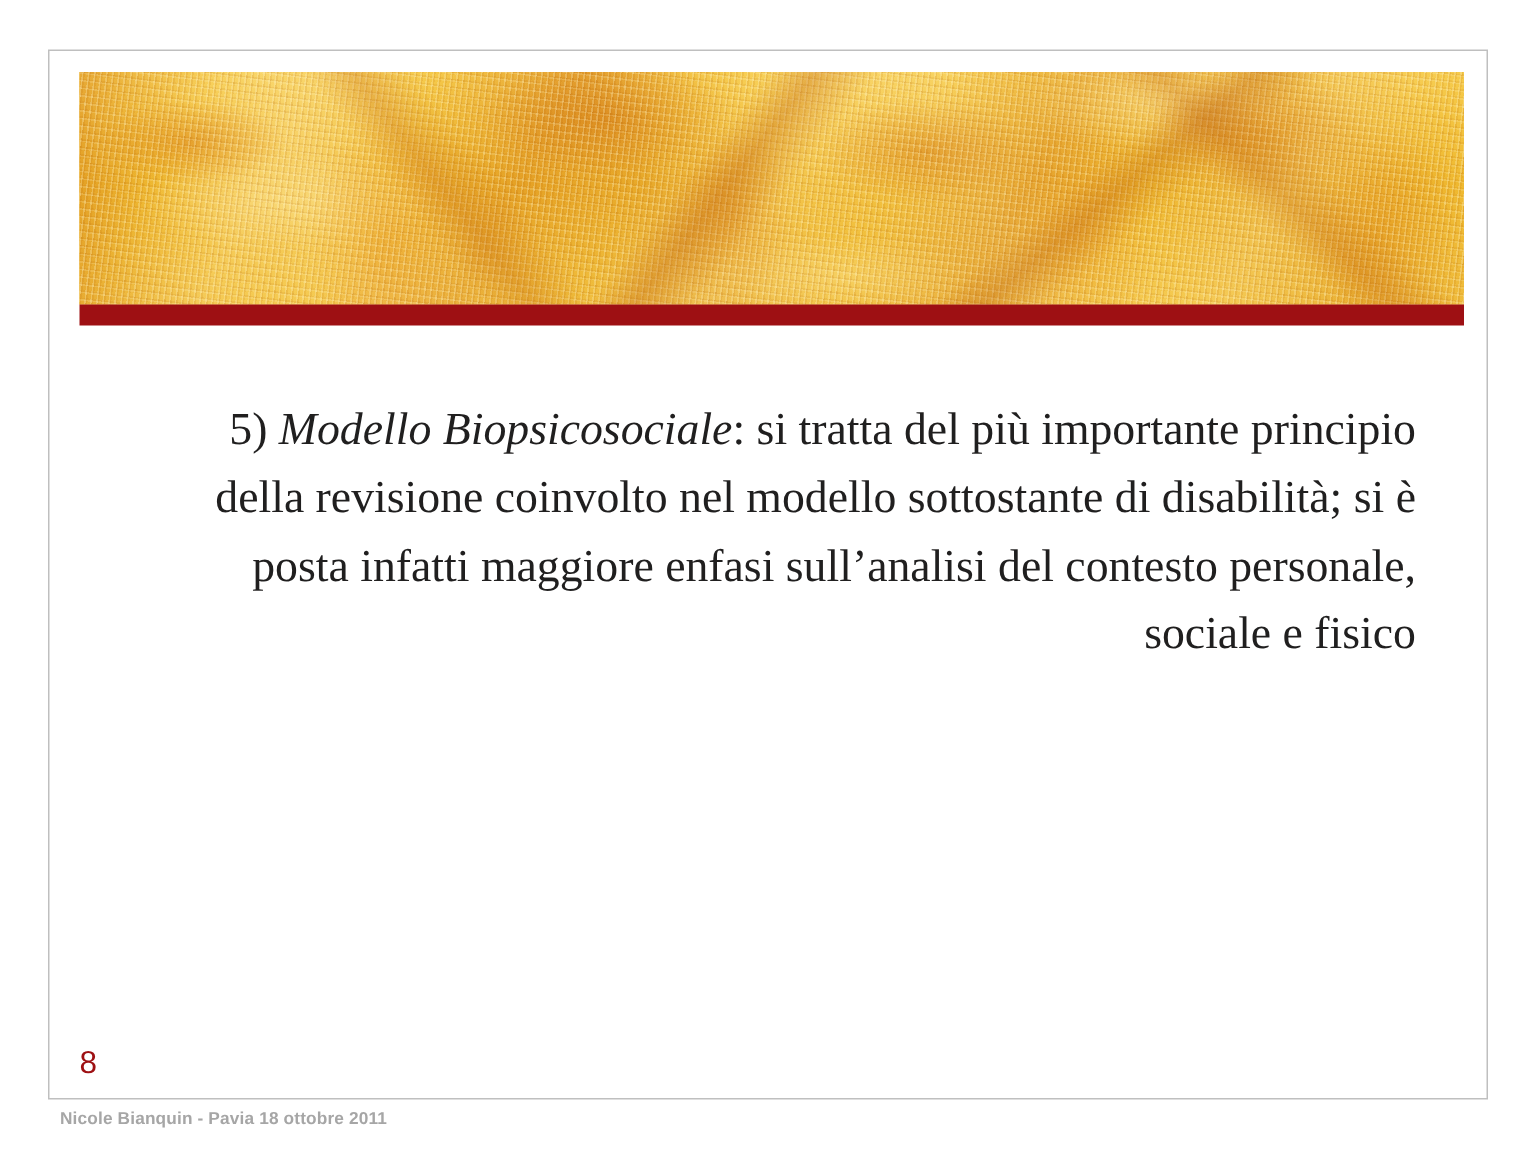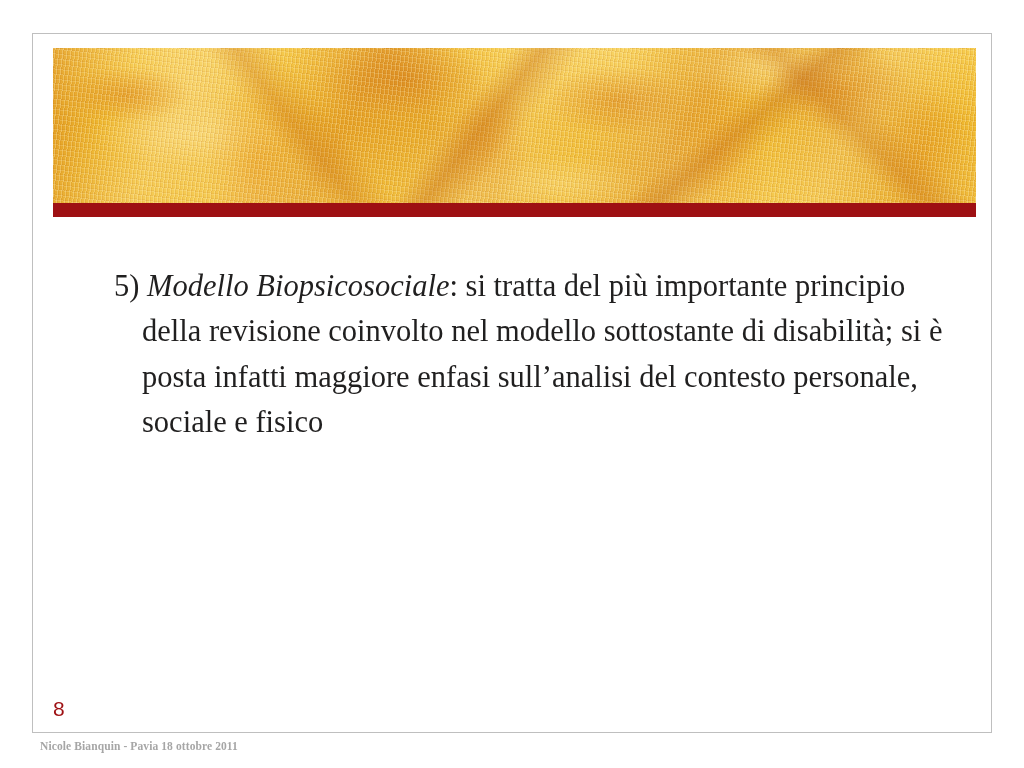--- a/index.html
+++ b/index.html
@@ -112,20 +112,21 @@
     left: 81px;
     top: 230px;
     width: 830px;
     font-family: "Liberation Serif", serif;
     font-size: 30.5px;
     line-height: 1.485;
     color: #201f1f;
     text-indent: -28px;
     padding-left: 28px;
     box-sizing: border-box;
+    text-align: right;
   }
   .body-text em {
     font-style: italic;
   }
 
   
   .page-number {
     position: absolute;
     left: 20px;
     top: 664px;
@@ -133,21 +134,21 @@
     font-size: 21px;
     color: #9e1013;
     line-height: 1;
   }
 
   
   .footer {
     position: absolute;
     left: 40px;
     top: 741px;
-    font-family: Liberation Serif, serif;
+    font-family: Liberation Sans, sans-serif;
     font-size: 11.5px;
     font-weight: bold;
     color: #a6a6a6;
     letter-spacing: .1px;
     line-height: 1;
   }
 </style>
 </head>
 <body>
 

